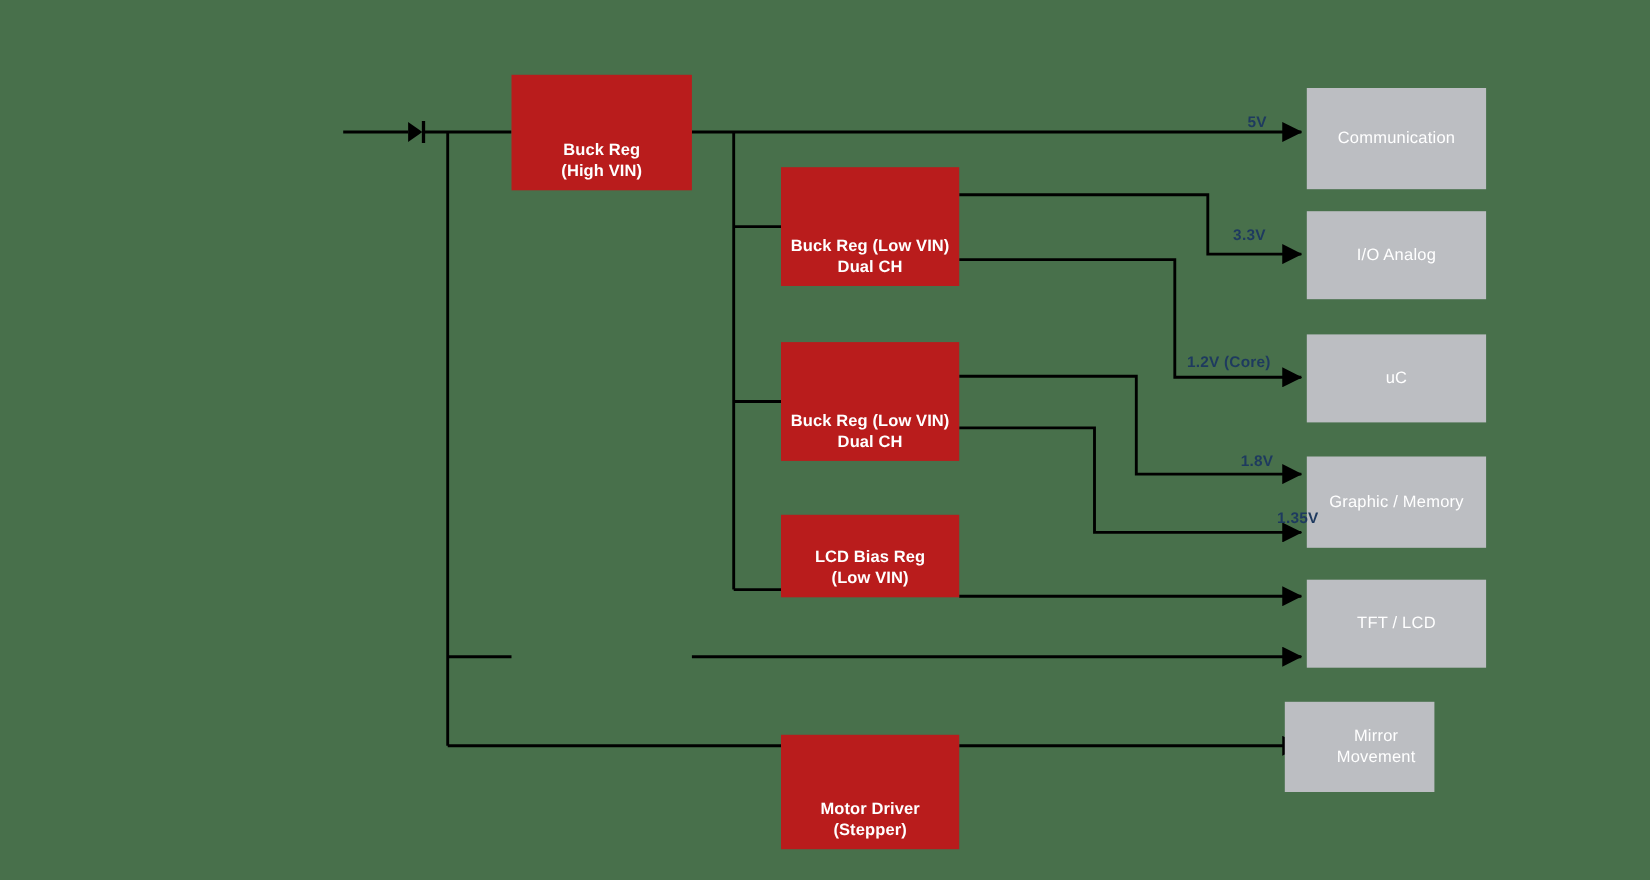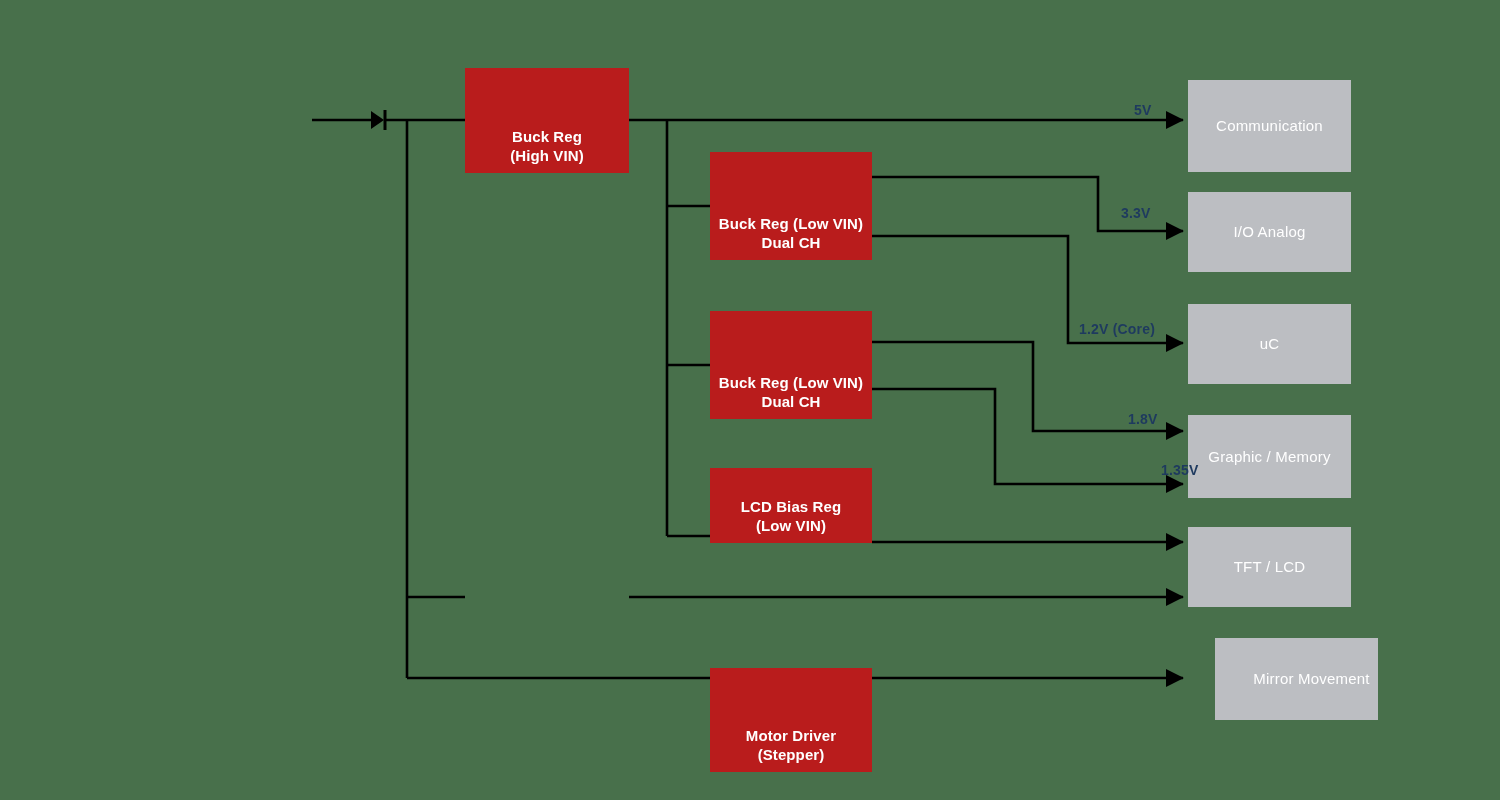--- a/index.html
+++ b/index.html
@@ -147,21 +147,21 @@
   </div>
 
   <div class="blk load" style="left:1188px;top:415px;width:163px;height:83px;">
     <span class="lbl">Graphic / Memory</span>
   </div>
 
   <div class="blk load" style="left:1188px;top:527px;width:163px;height:80px;">
     <span class="lbl">TFT / LCD</span>
   </div>
 
-  <div class="blk load" style="left:1215px;top:638px;width:163px;height:82px;padding-left:30px;">
+  <div class="blk load" style="left:1168px;top:638px;width:136px;height:82px;padding-left:30px;">
     <span class="lbl">Mirror Movement</span>
   </div>
 
   <div class="vlabel" style="left:1134px;top:102px;">5V</div>
   <div class="vlabel" style="left:1121px;top:205px;">3.3V</div>
   <div class="vlabel" style="left:1079px;top:321px;">1.2V (Core)</div>
   <div class="vlabel" style="left:1128px;top:411px;">1.8V</div>
   <div class="vlabel" style="left:1141px;top:462px;margin-left:20px;">1.35V</div>
 
 </div>

